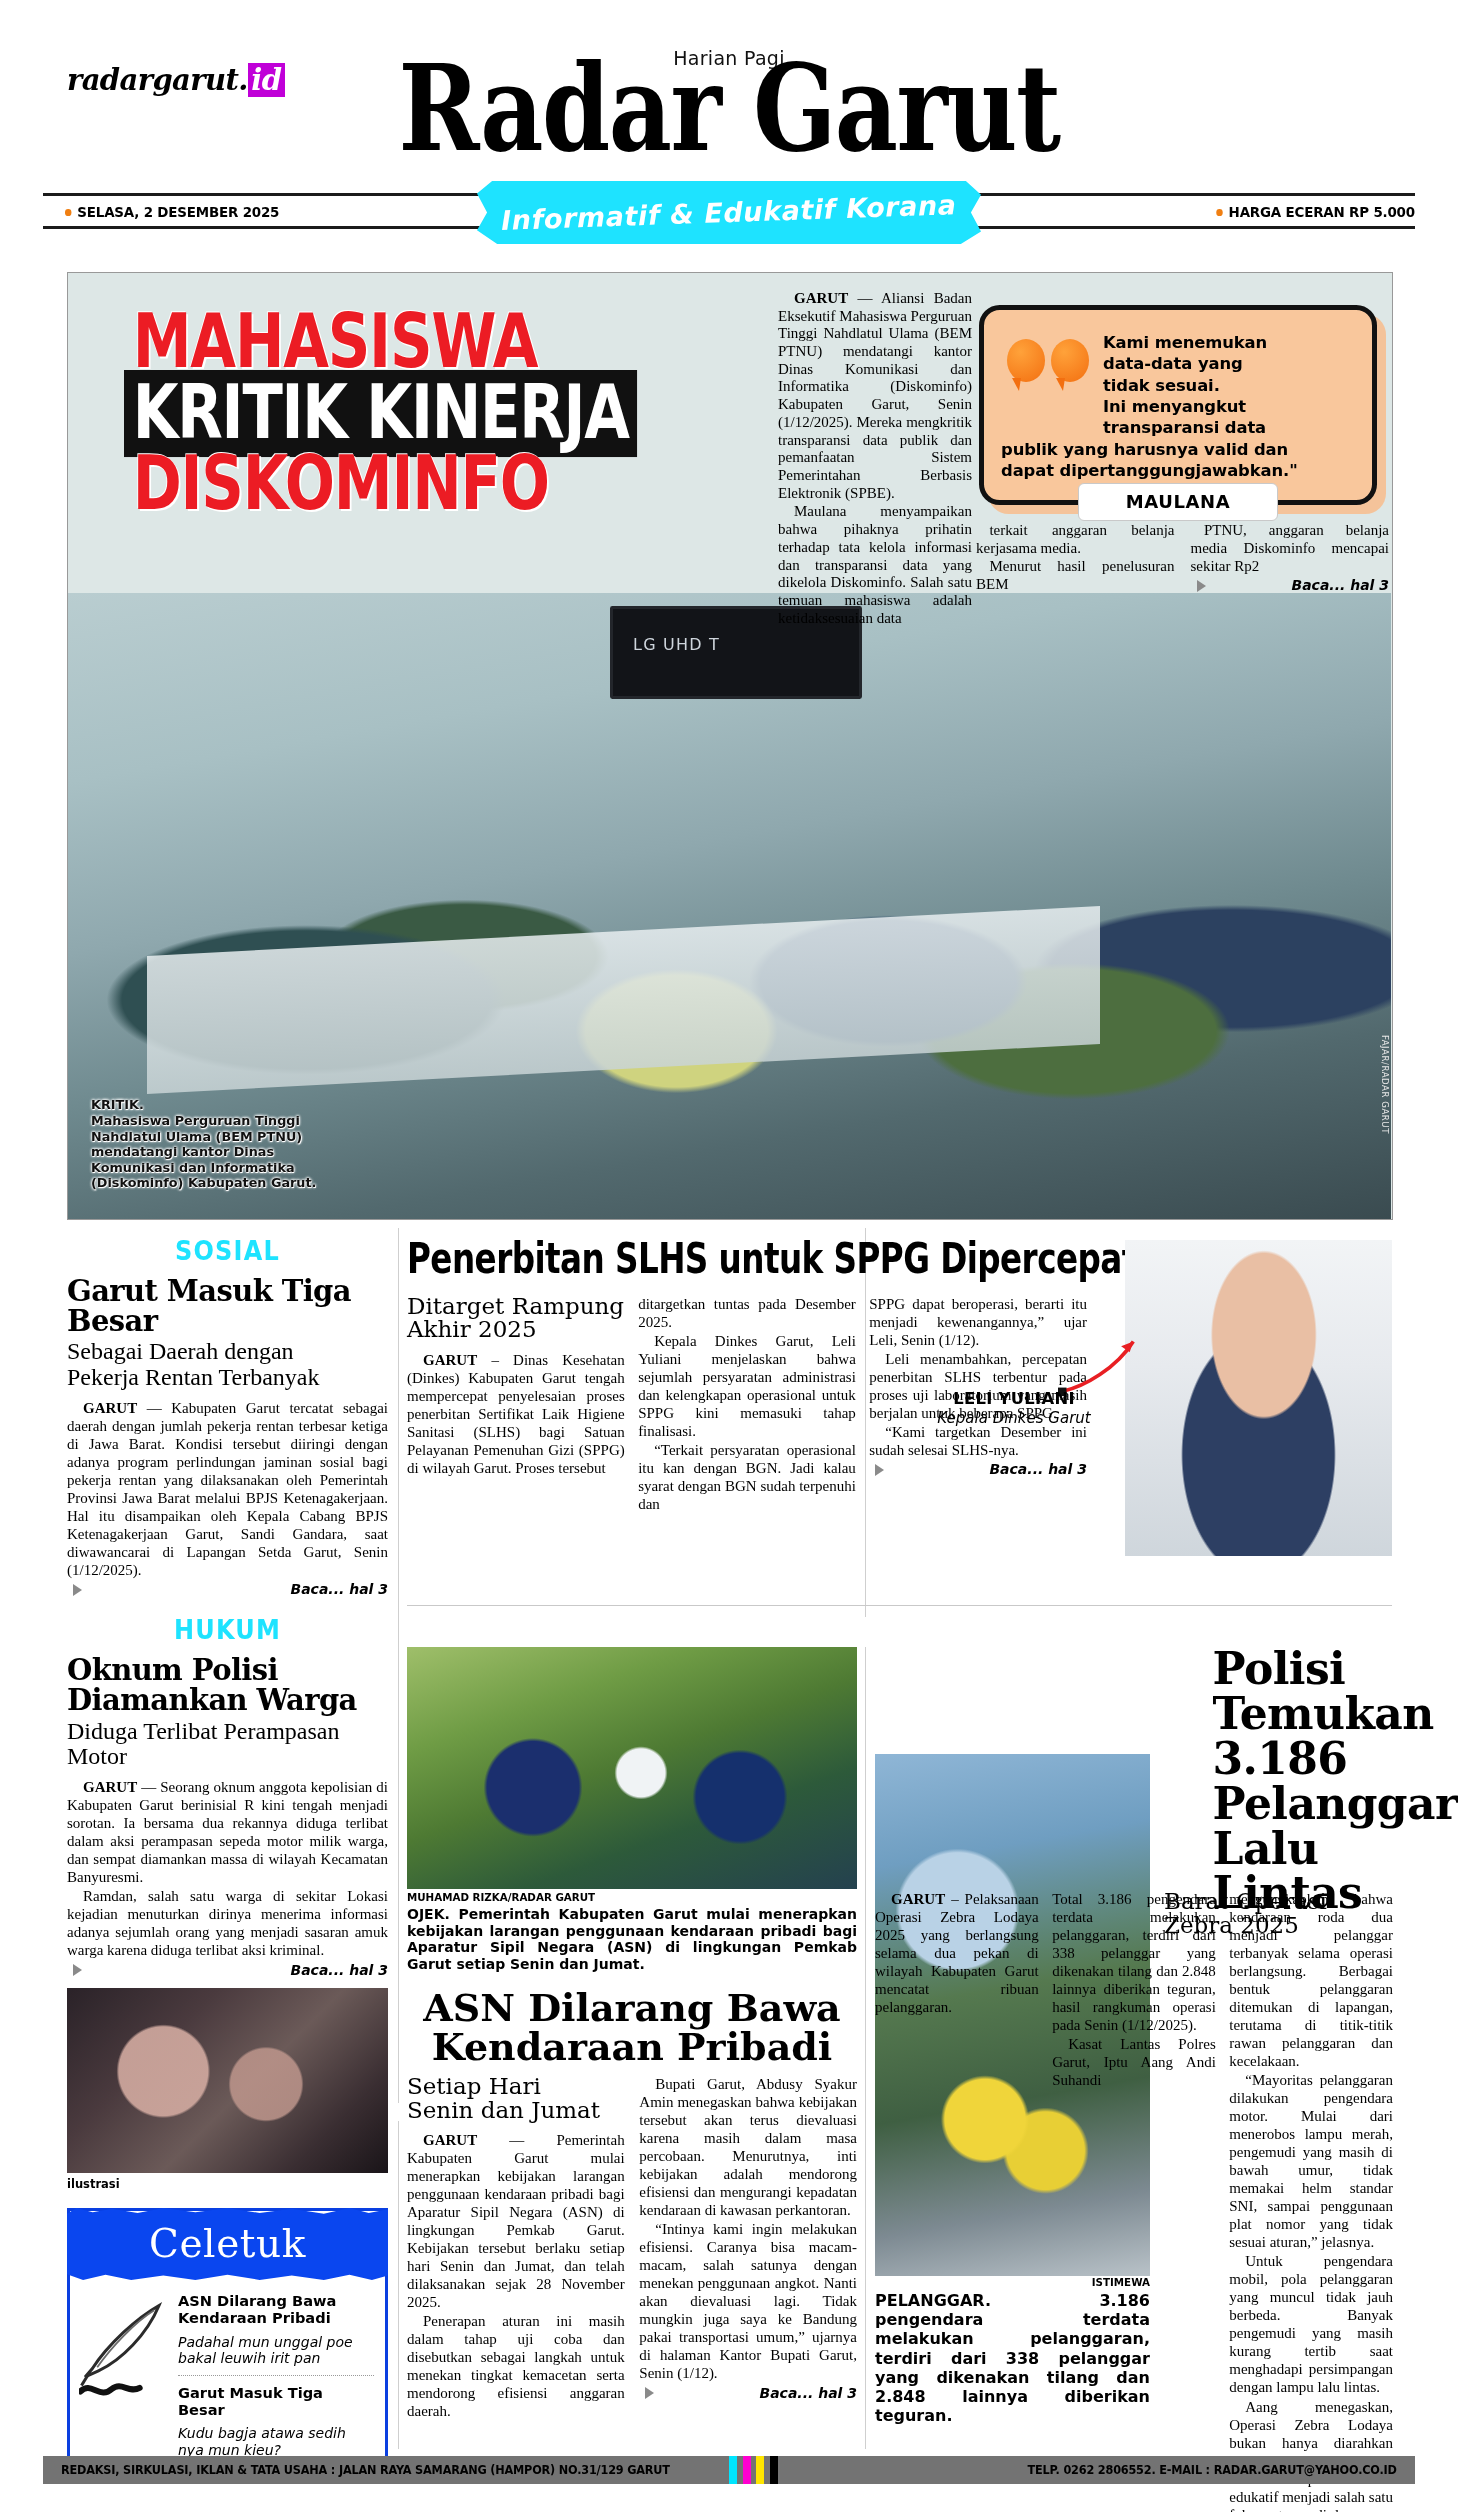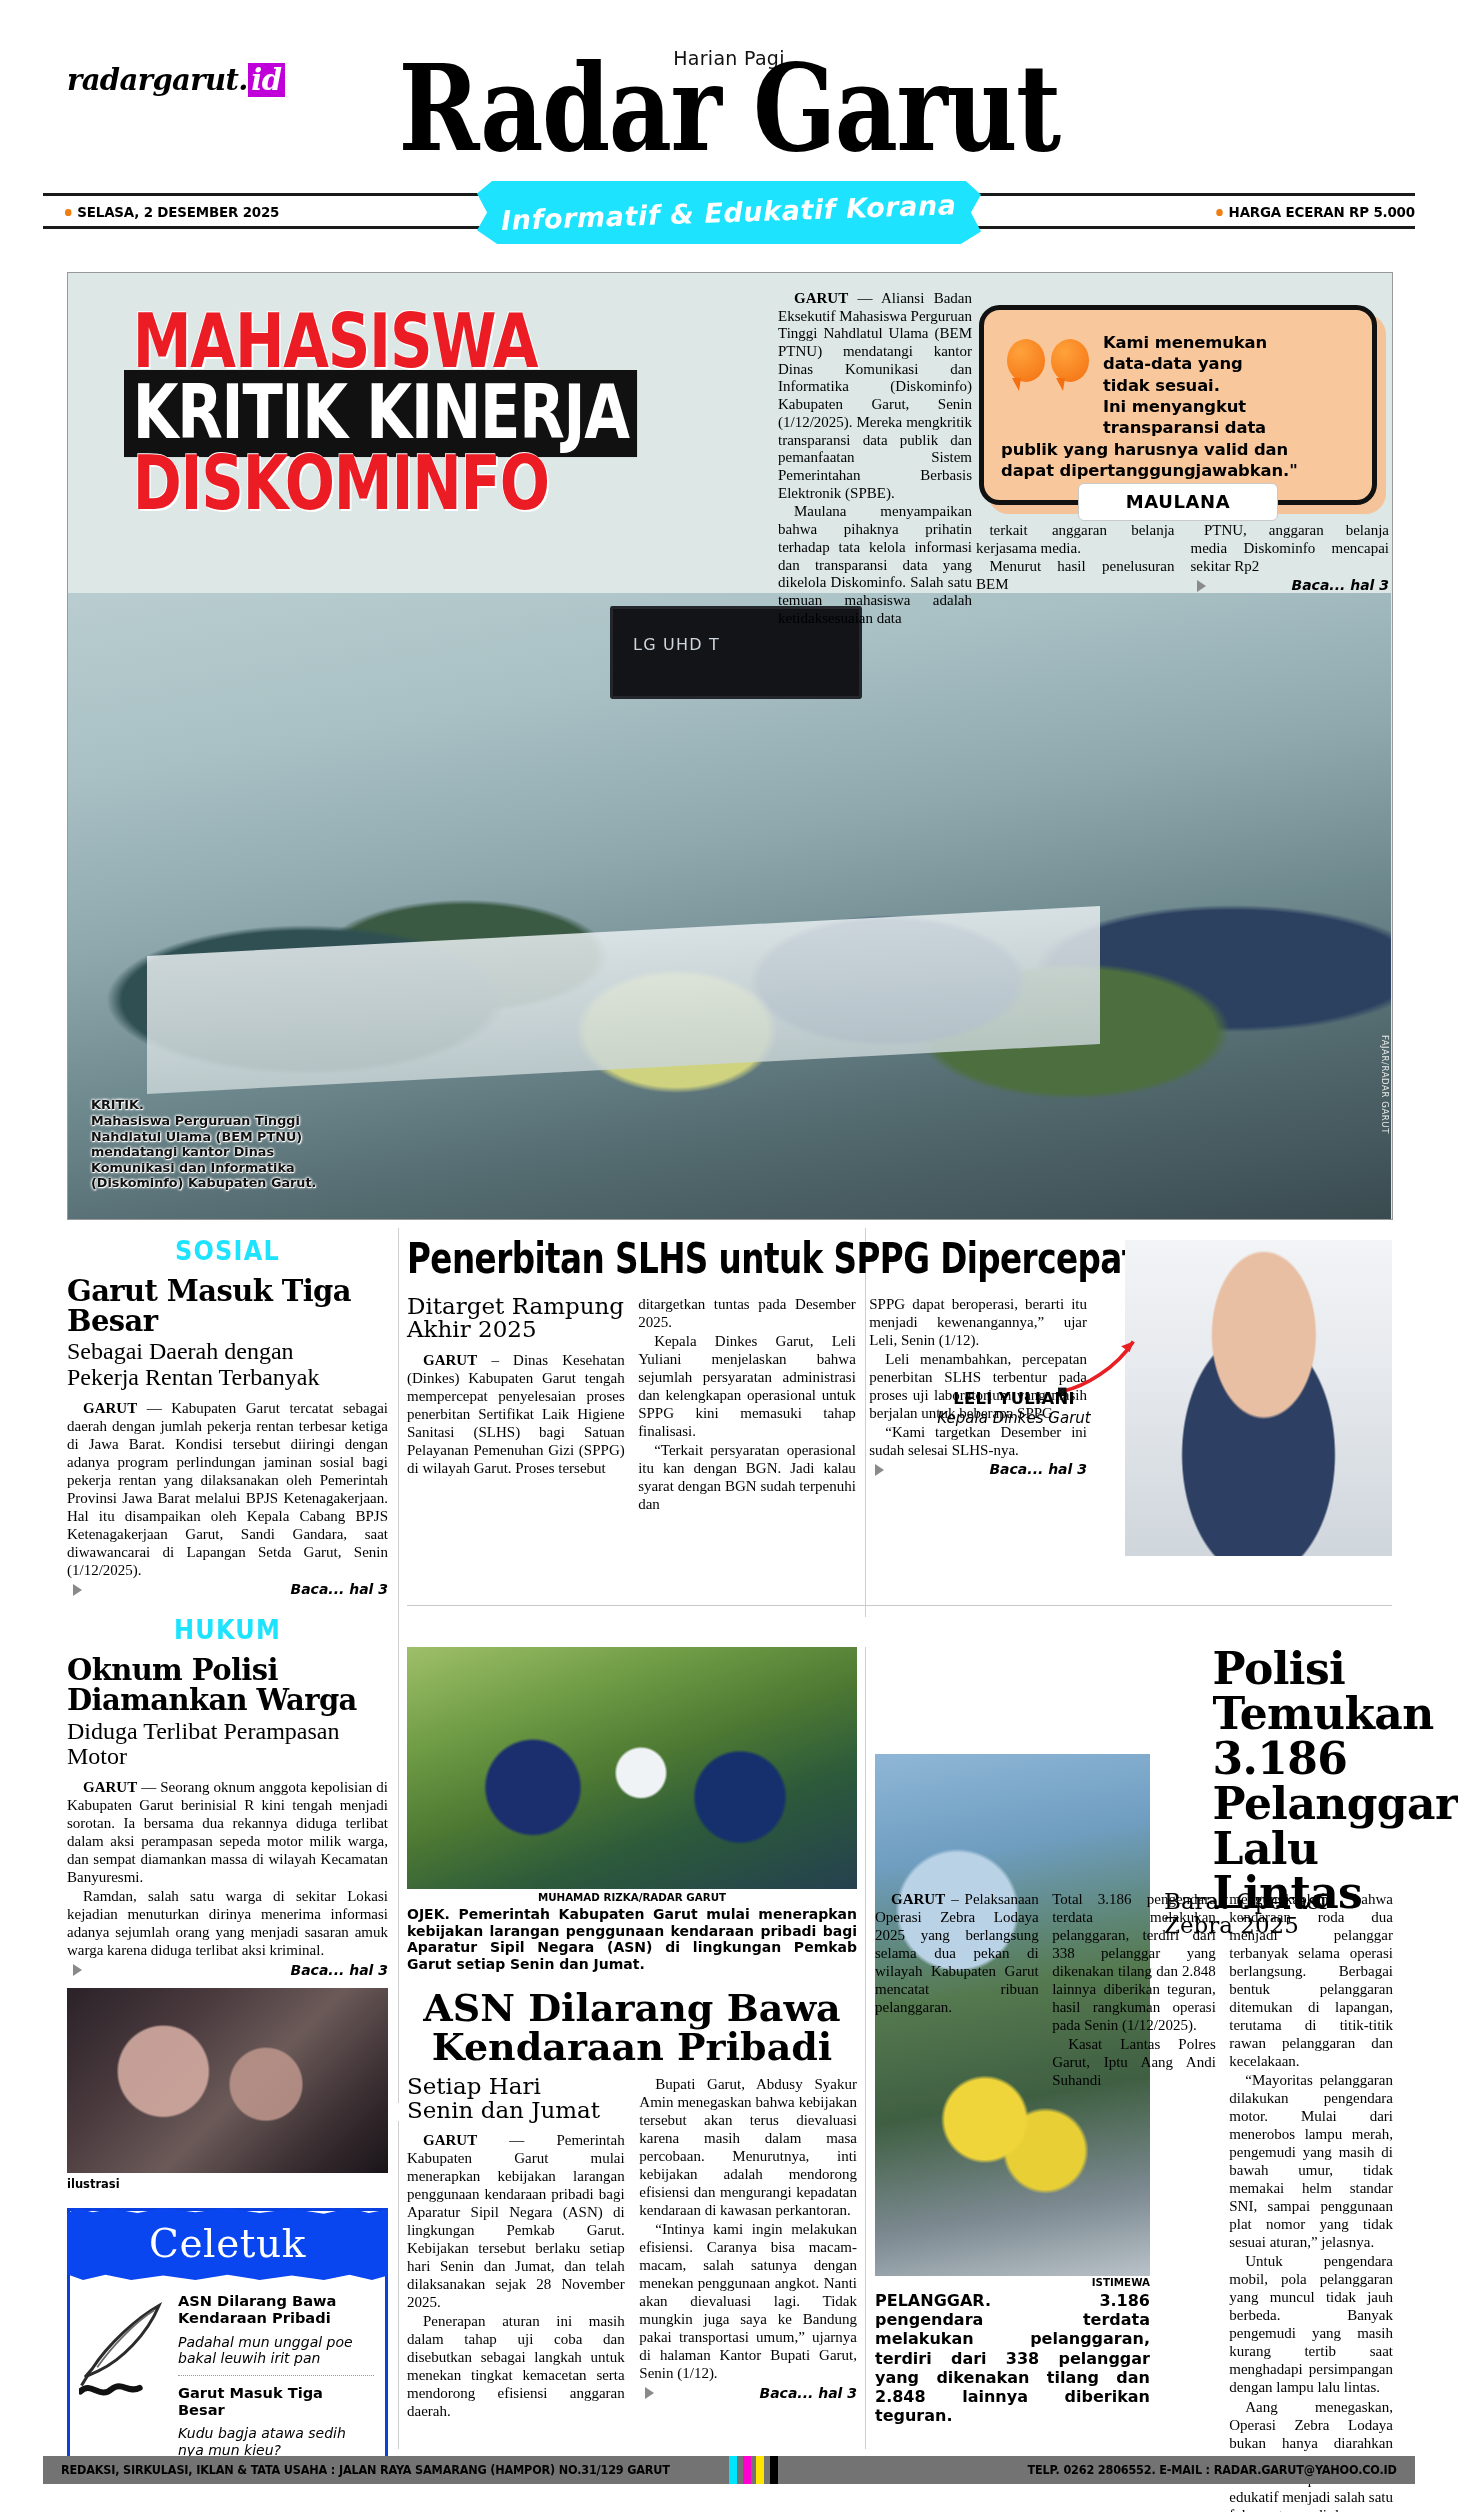--- a/index.html
+++ b/index.html
@@ -263,21 +263,21 @@
 
   .photo-ojek {
     width:100%; height:242px;
     background:
       radial-gradient(circle at 28% 58%, #1b2f6e 0 13%, transparent 14%),
       radial-gradient(circle at 52% 52%, #f0f3f5 0 9%, transparent 10%),
       radial-gradient(circle at 74% 62%, #15306d 0 12%, transparent 13%),
       linear-gradient(160deg,#9fbf6a 0%, #6f9c45 26%, #4e7a33 48%, #2d5a3a 70%, #24414f 100%);
   }
   .photo-credit {
-    text-align:center; font-family:"DejaVu Sans", sans-serif; font-weight:bold;
+    text-align:left; font-family:"DejaVu Sans", sans-serif; font-weight:bold;
     font-size:10.3px; margin-top:2.4px;
   }
   .photo-cap {
     font-family:"DejaVu Sans", sans-serif; font-weight:bold;
     font-size:14px; line-height:1.2; margin-top:2.4px; text-align:justify;
   }
 
   .big-title {
     font-family:"DejaVu Serif", serif; font-weight:bold;
     font-size:44px; line-height:1.02; letter-spacing:-0.6px; margin-bottom:13.4px;margin-left:48px;

